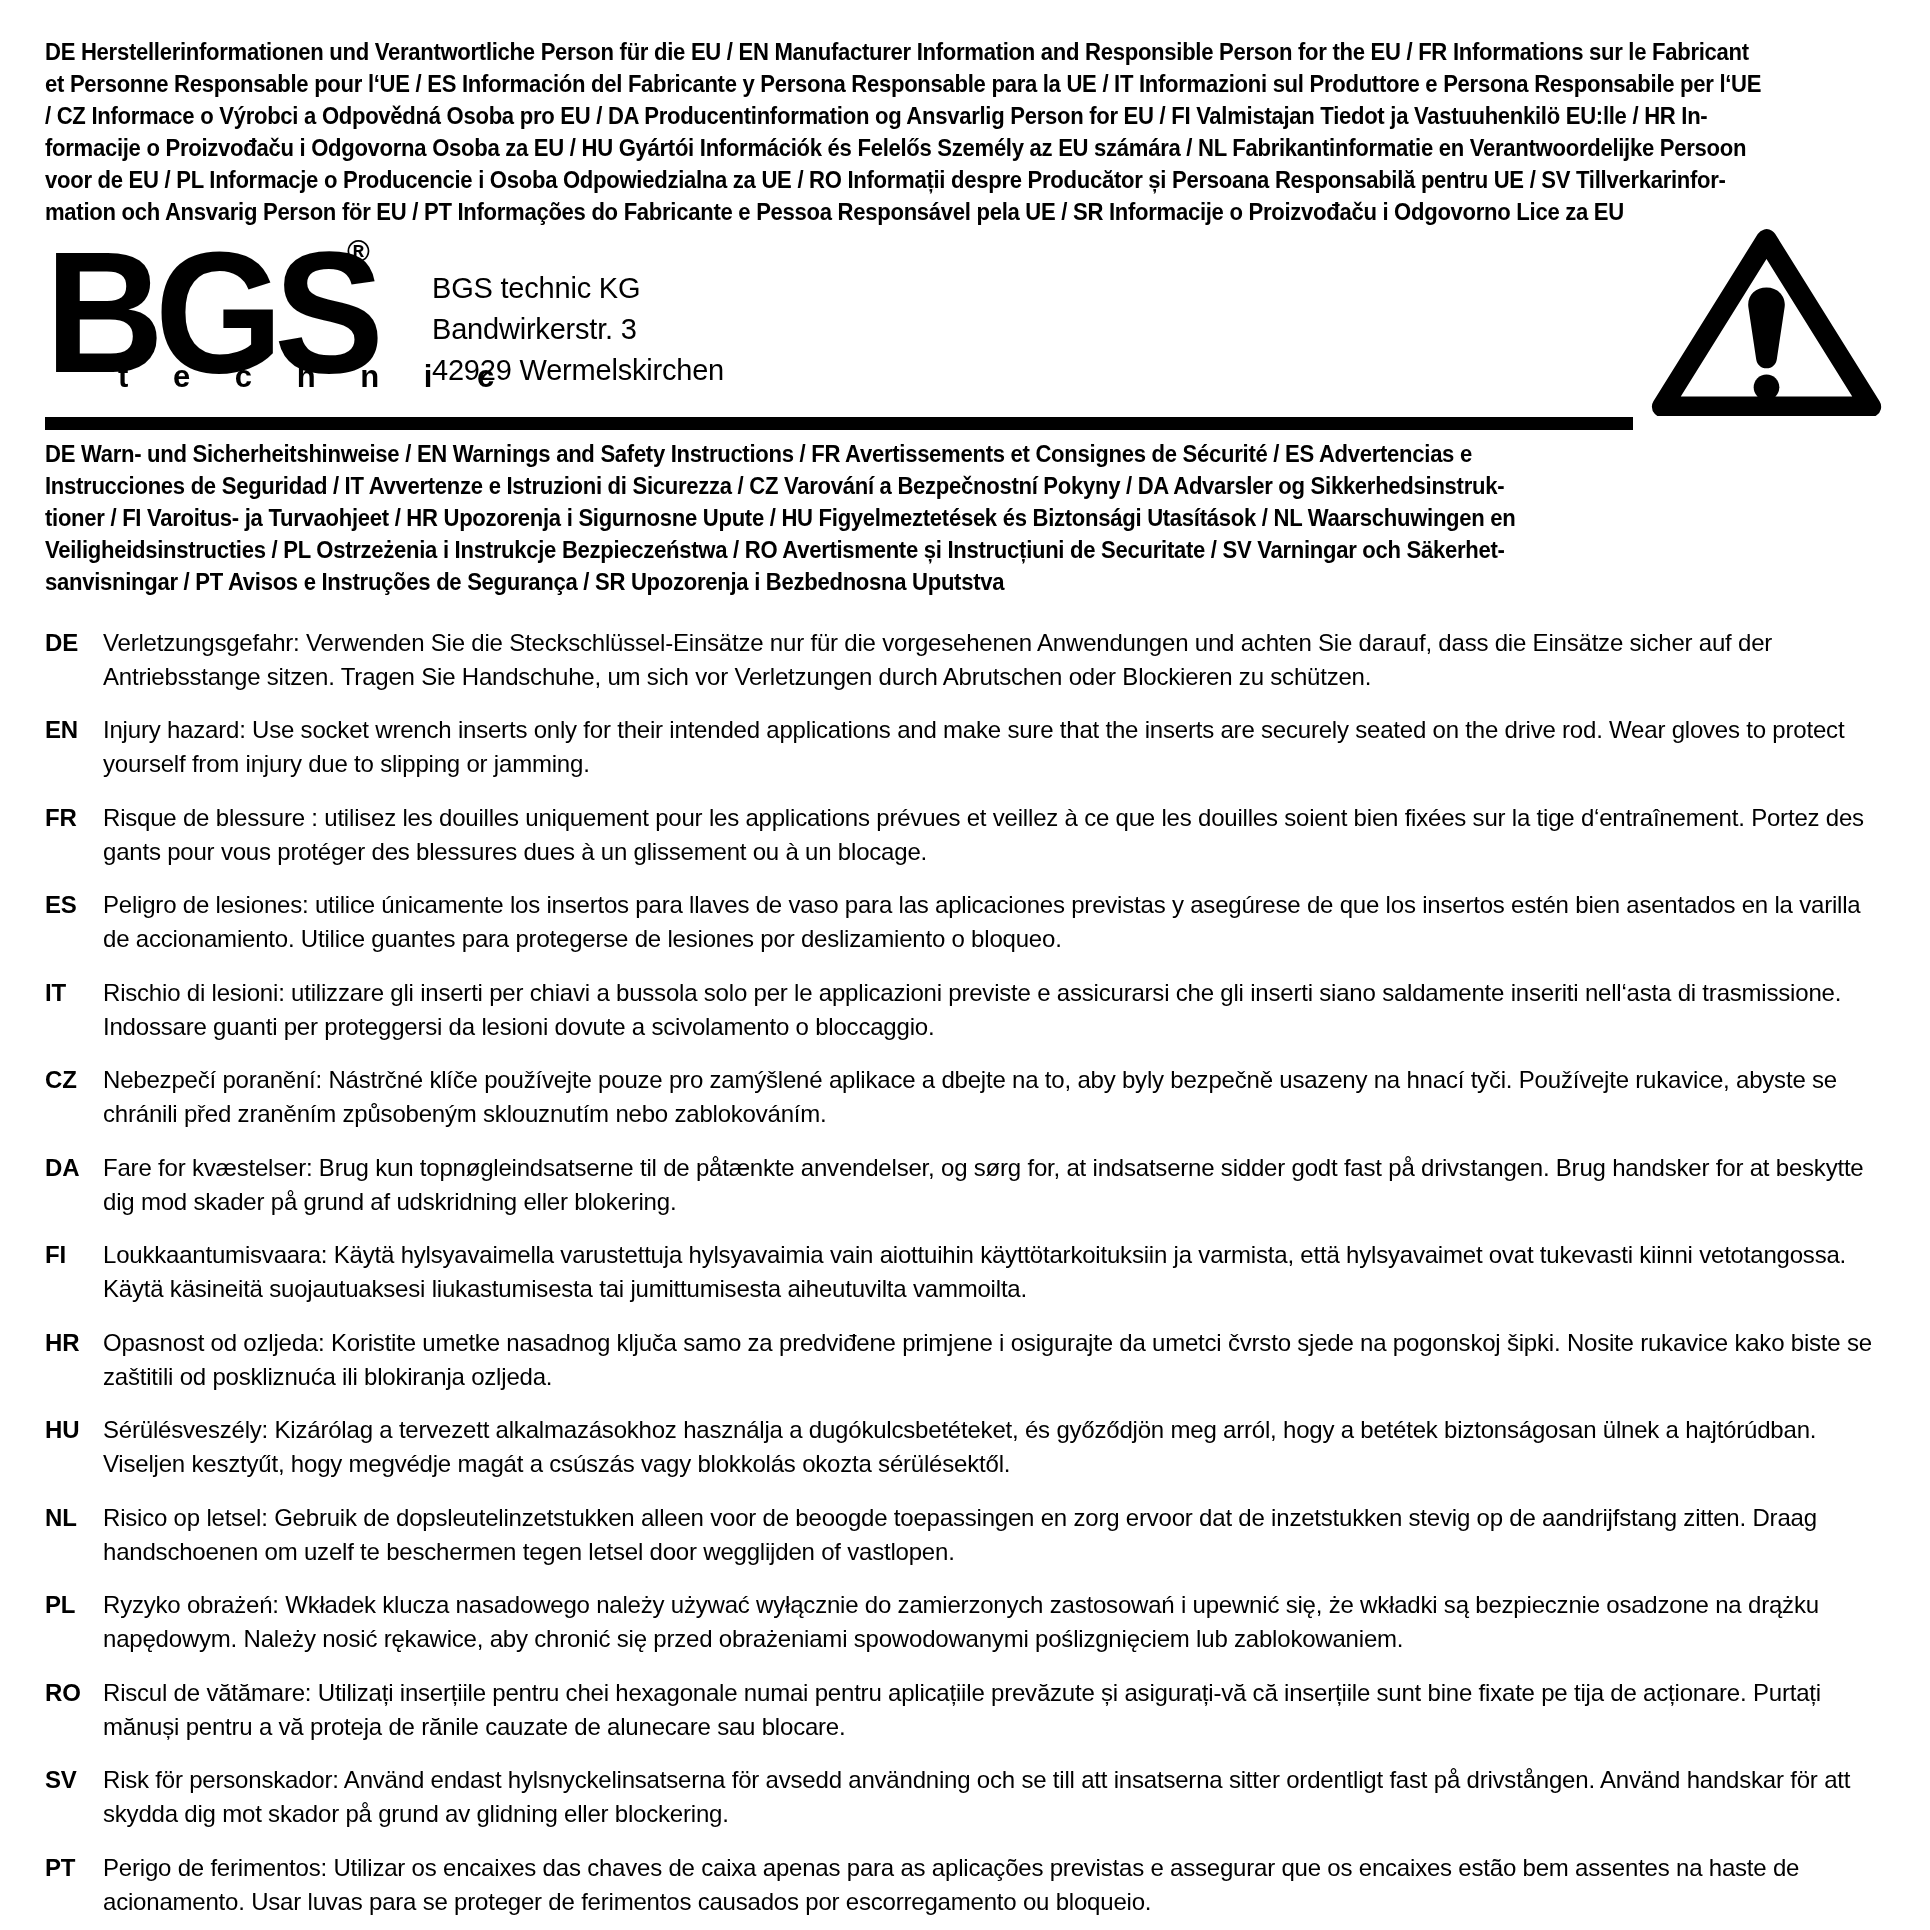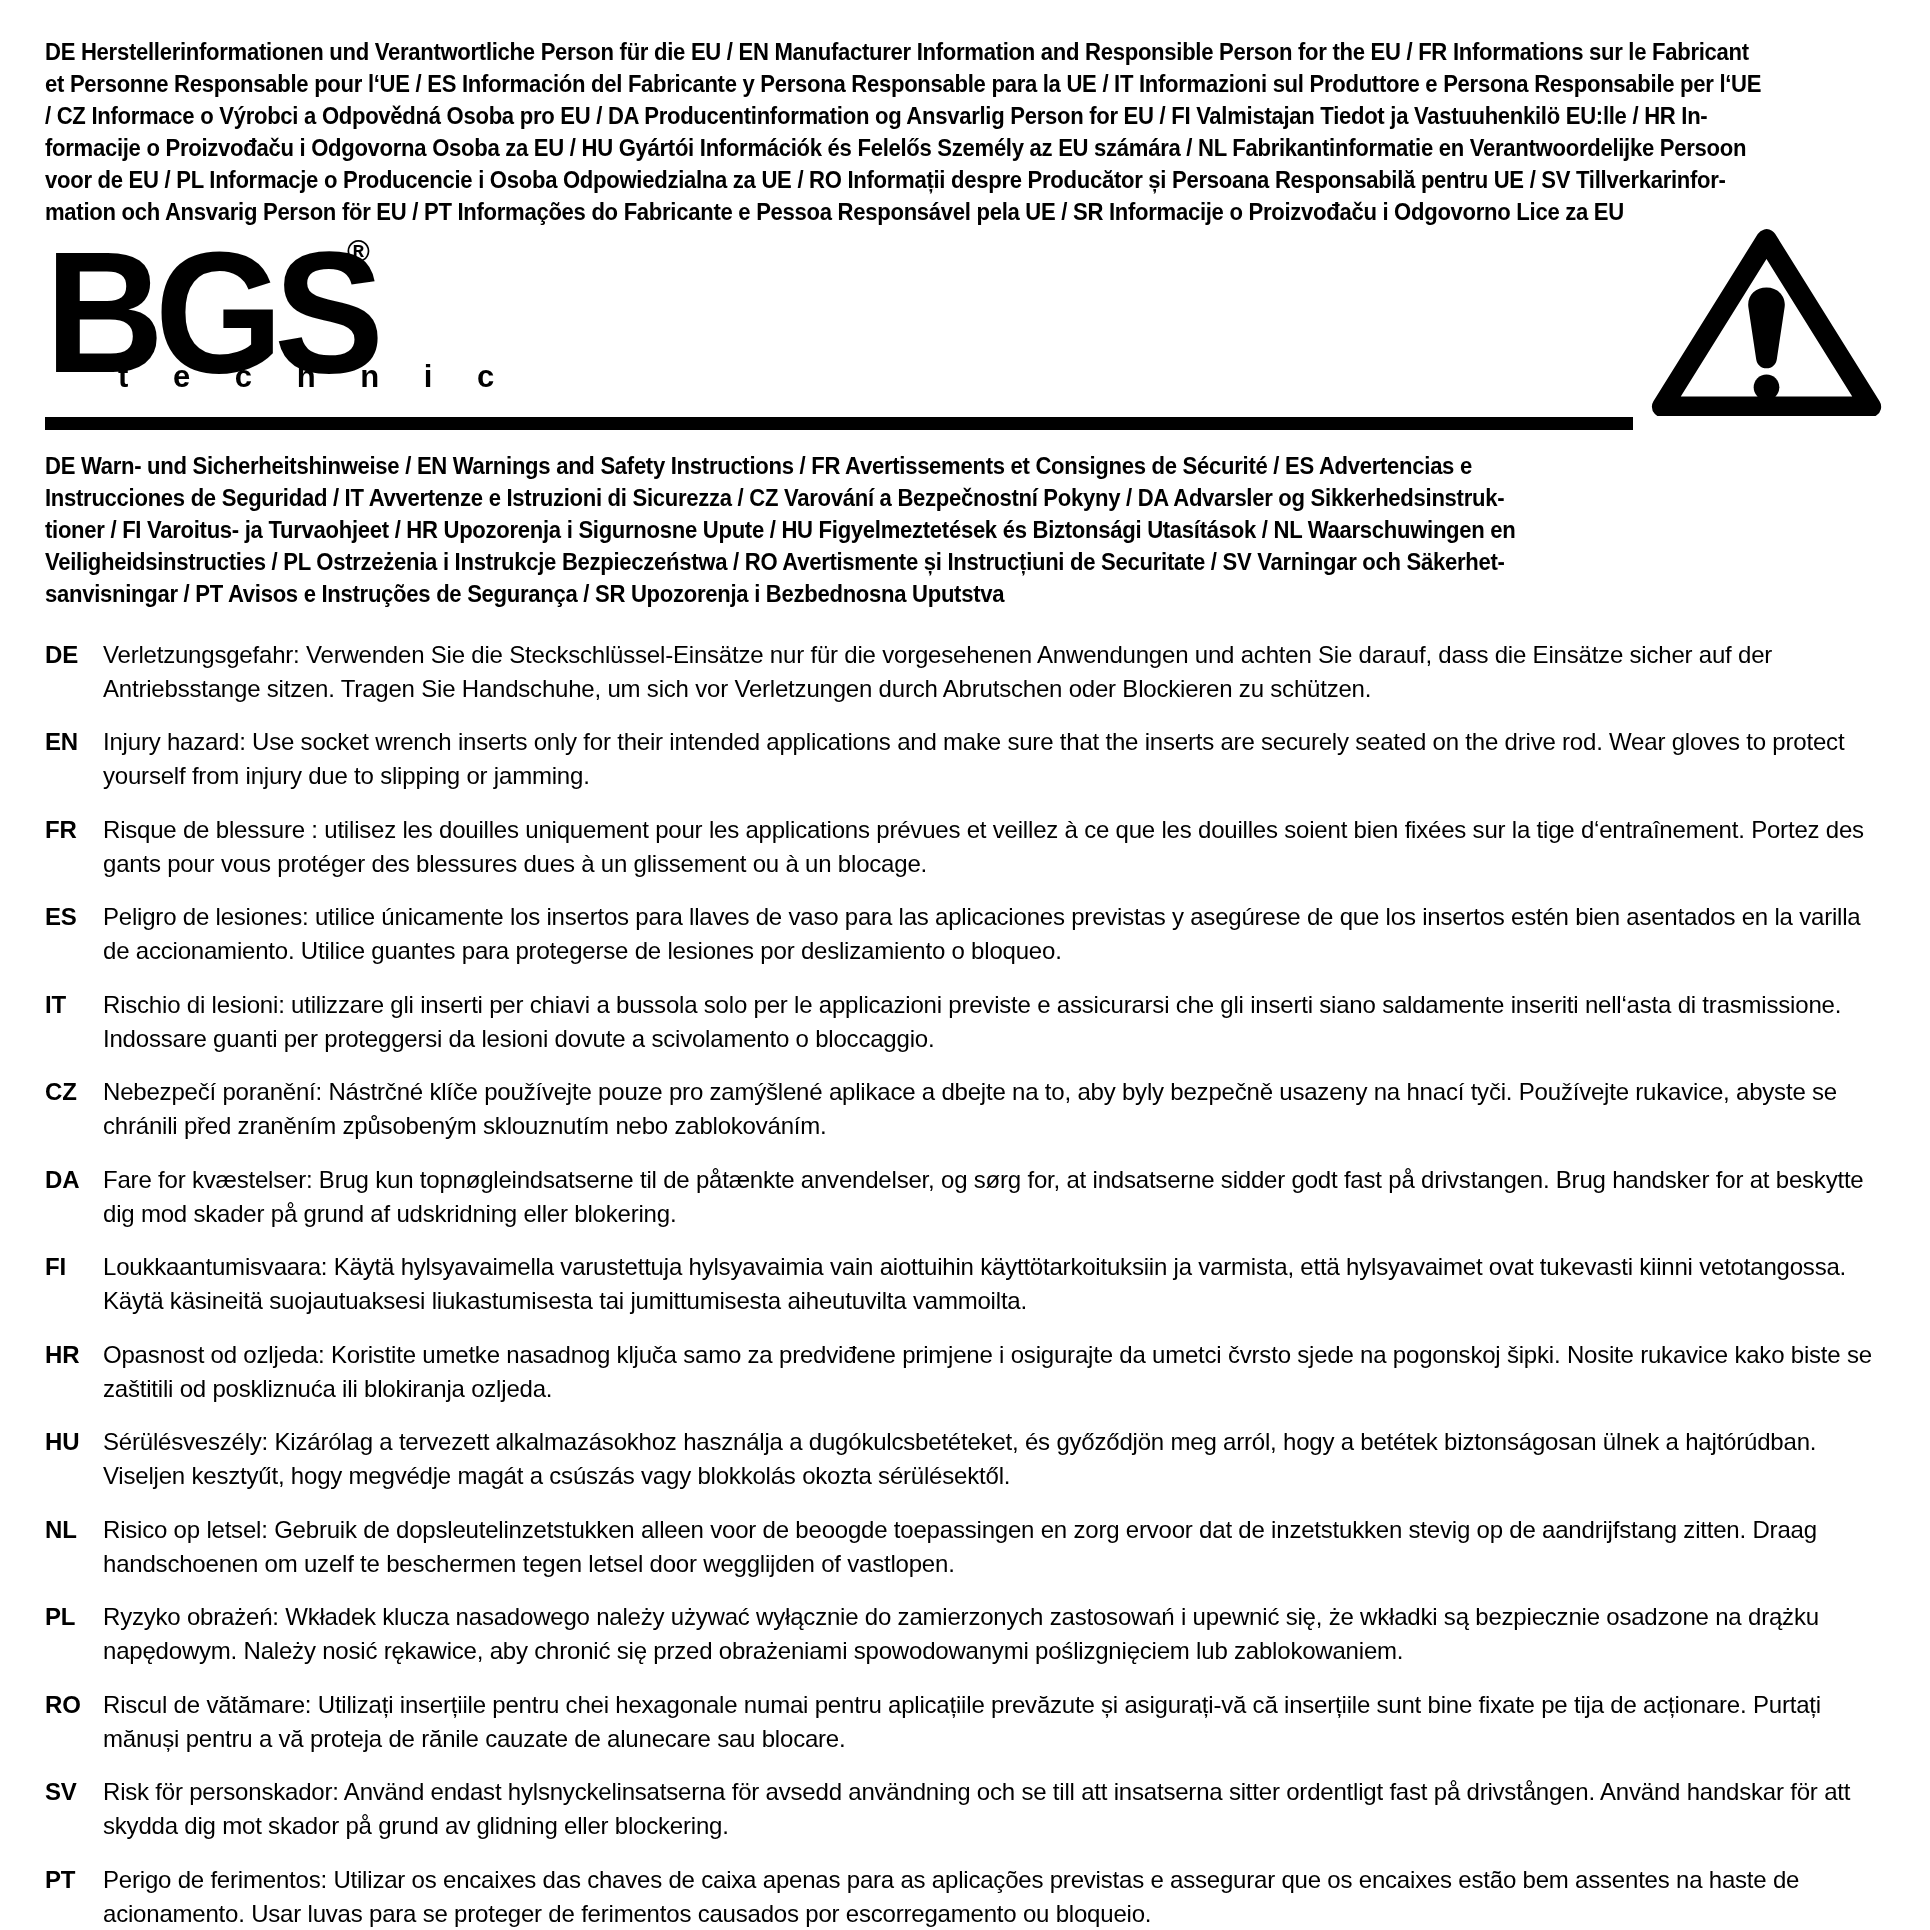--- a/index.html
+++ b/index.html
@@ -18,21 +18,21 @@
   .brand-row{position:relative;margin-top:9.3px;height:174px;}
   .logo{position:absolute;left:0;top:-4.7px;width:366px;height:174px;}
   .logo-bgs{font-weight:bold;font-size:165px;line-height:0.92;letter-spacing:-9.3px;transform:scaleY(1.05);transform-origin:top left;}
   .logo-reg{position:absolute;left:302px;top:1.6px;font-size:31px;font-weight:bold;}
   .logo-technic{font-weight:bold;font-size:31px;letter-spacing:18px;margin-left:73px;margin-top:-25px;white-space:nowrap;}
   .company{position:absolute;left:387px;top:31px;font-size:29px;line-height:41px;letter-spacing:-0.2px;}
   .contact{position:absolute;left:784px;top:31px;font-size:29px;line-height:41px;letter-spacing:-0.2px;}
   .website{position:absolute;left:1146px;top:112px;font-size:40px;font-weight:bold;letter-spacing:-0.8px;white-space:nowrap;}
   .warn-triangle{position:absolute;right:1.6px;top:-9.3px;width:233px;height:188px;}
   .divider{margin-top:6.2px;width:1588px;height:12.5px;background:#000000;}
-  .section-hdr{margin-top:20px;}
+  .section-hdr{margin-top:8px;}
   
   .warn-list{margin-top:28px;}
   .warn-row{display:flex;margin-bottom:19.5px;font-size:24px;line-height:34px;letter-spacing:-0.2px;}
   .wl{flex:none;width:58px;font-weight:bold;}
   .wt{flex:1;max-width:1786px;}
 </style>
 </head>
 <body>
 
 <div class="page">
@@ -46,20 +46,25 @@
       <div class="hdr-line">mation och Ansvarig Person för EU / PT Informações do Fabricante e Pessoa Responsável pela UE / SR Informacije o Proizvođaču i Odgovorno Lice za EU</div>
     </div>
 
   <div class="brand-row">
     <div class="logo">
       <div class="logo-bgs">BGS</div>
       <div class="logo-reg">®</div>
       <div class="logo-technic">t e c h n i c</div>
     </div>
 
+    <div class="company">
+      <div>BGS technic KG</div>
+      <div>Bandwirkerstr. 3</div>
+      <div>42929 Wermelskirchen</div>
+    </div>
 
 
 
     <svg class="warn-triangle" viewBox="0 0 100 82" xmlns="http://www.w3.org/2000/svg">
       <path d="M50 5 L95.5 78 L4.5 78 Z" fill="none" stroke="#000" stroke-width="9" stroke-linejoin="round"></path>
       <path d="M50 26 c-5 0 -8.6 3.8 -7.9 8.6 l3.4 22.6 c0.35 2.3 2.1 4 4.5 4 s4.15-1.7 4.5-4 l3.4-22.6 c0.7-4.8 -2.9-8.6 -7.9-8.6 z" fill="#000"></path>
       <circle cx="50" cy="69.5" r="5.6" fill="#000"></circle>
     </svg>
   </div>
 

